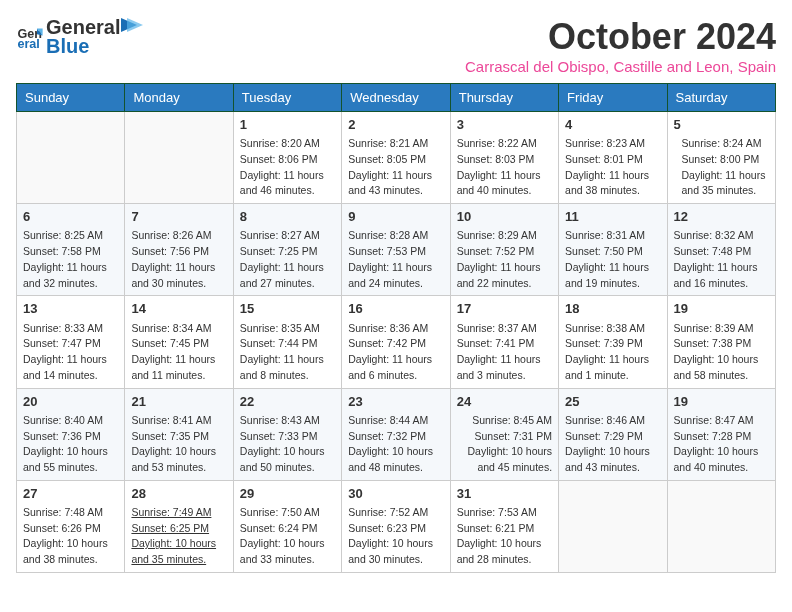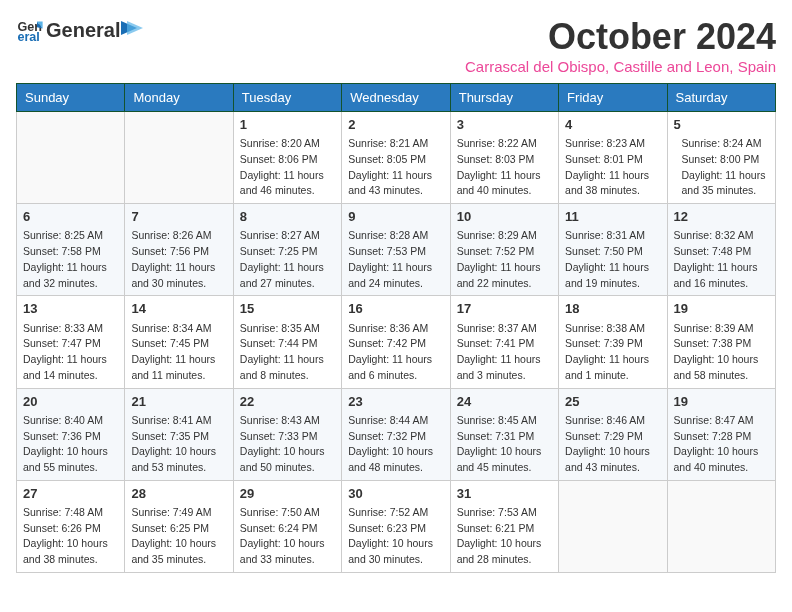--- a/index.html
+++ b/index.html
@@ -90,20 +90,21 @@
       <polygon points="30,8 38,18 38,8" fill="#5ab3e8"></polygon>
     </svg>
     <div>
       <div style="display:flex;align-items:baseline;">
         <span style="font-size:20px;font-weight:bold;color:#333;">General</span>
         <svg width="22" height="18" viewBox="0 0 22 18" style="margin:0 1px;">
           <polygon points="0,2 16,9 0,16" fill="#1a6eb5"></polygon>
           <polygon points="6,2 22,9 6,16" fill="#5ab3e8" opacity="0.7"></polygon>
         </svg>
       </div>
+      <div style="font-size:20px;font-weight:bold;color:#1a6eb5;margin-top:-4px;">Blue</div>
     </div>
   </div>
   <div class="title-block">
     <div class="month-title">October 2024</div>
     <div class="location-title">Carrascal del Obispo, Castille and Leon, Spain</div>
   </div>
 </div>
 
 <table class="calendar-table">
   <thead>
@@ -260,21 +261,21 @@
 Daylight: 10 hours and 50 minutes.</div>
         </td>
         <td>
           <span class="day-number">23</span>
           <div class="day-info" style="white-space: pre-line;">Sunrise: 8:44 AM
 Sunset: 7:32 PM
 Daylight: 10 hours and 48 minutes.</div>
         </td>
         <td>
           <span class="day-number">24</span>
-          <div class="day-info" style="white-space: pre-line;">Sunrise: 8:45 AM
+          <div class="day-info" style="white-space: pre-line; text-align: right;">Sunrise: 8:45 AM
 Sunset: 7:31 PM
 Daylight: 10 hours and 45 minutes.</div>
         </td>
         <td>
           <span class="day-number">25</span>
           <div class="day-info" style="white-space: pre-line;">Sunrise: 8:46 AM
 Sunset: 7:29 PM
 Daylight: 10 hours and 43 minutes.</div>
         </td>
         <td>
@@ -286,21 +287,21 @@
       </tr>
       <tr>
         <td>
           <span class="day-number">27</span>
           <div class="day-info" style="white-space: pre-line;">Sunrise: 7:48 AM
 Sunset: 6:26 PM
 Daylight: 10 hours and 38 minutes.</div>
         </td>
         <td>
           <span class="day-number">28</span>
-          <div class="day-info" style="white-space: pre-line;">Sunrise: 7:49 AM
+          <div class="day-info" style="white-space: pre-line; text-decoration: underline;">Sunrise: 7:49 AM
 Sunset: 6:25 PM
 Daylight: 10 hours and 35 minutes.</div>
         </td>
         <td>
           <span class="day-number">29</span>
           <div class="day-info" style="white-space: pre-line;">Sunrise: 7:50 AM
 Sunset: 6:24 PM
 Daylight: 10 hours and 33 minutes.</div>
         </td>
         <td>

